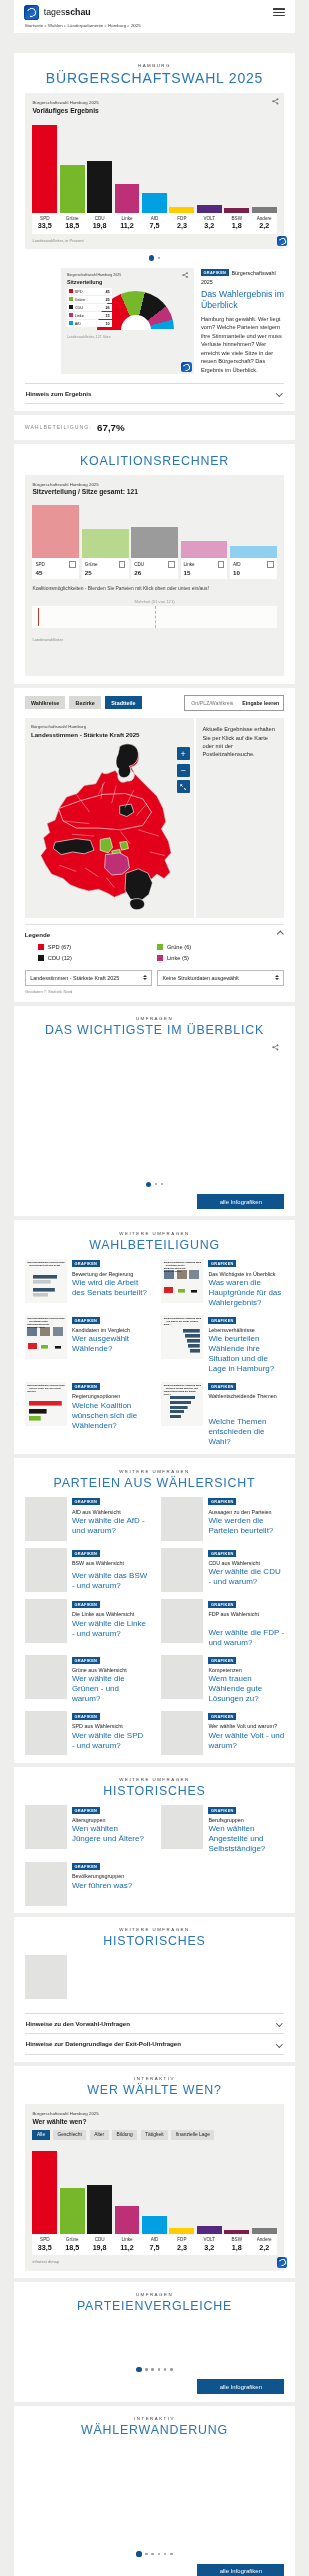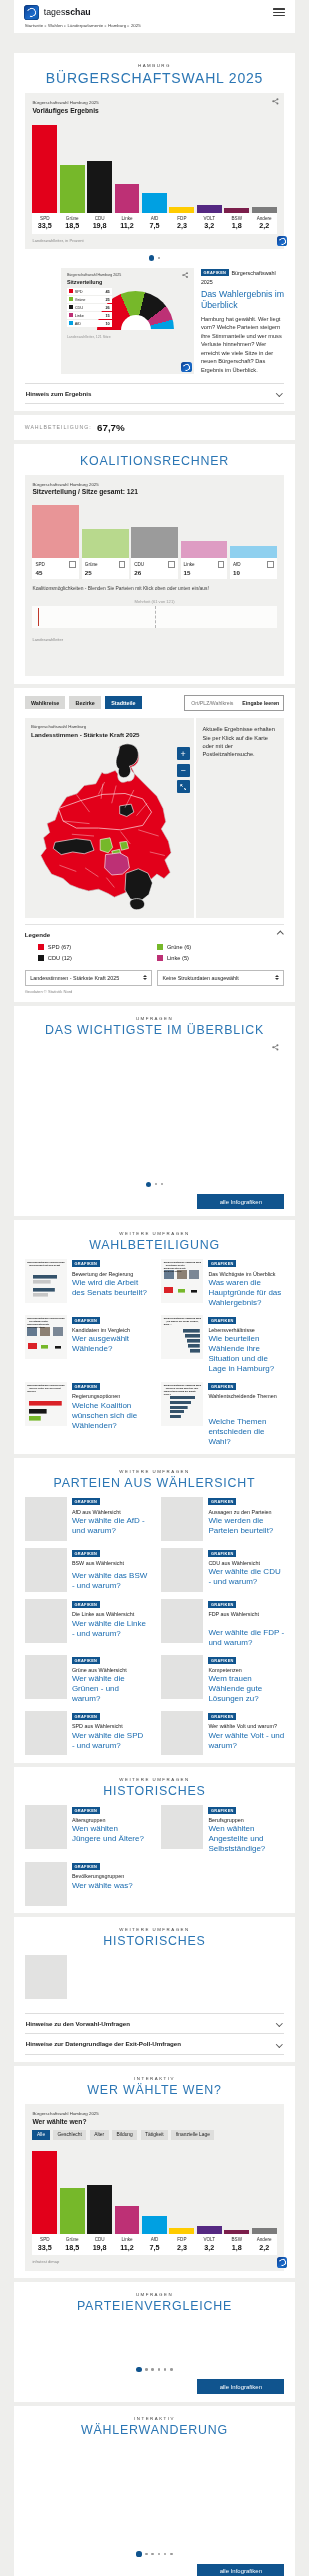--- a/index.html
+++ b/index.html
@@ -727,21 +727,21 @@
           <div class="t-kicker" style="margin:2.6px 0 0 0;display:block;">Berufsgruppen</div>
           <a class="t-head" style="font-size:8px;margin-top:1.5px;">Wen wählten Angestellte und Selbstständige?</a>
         </div>
       </div>
 
       <div class="teaser">
         <div class="thumb"></div>
         <div>
           <span class="badge">GRAFIKEN</span>
           <div class="t-kicker" style="margin:2.6px 0 0 0;display:block;">Bevölkerungsgruppen</div>
-          <a class="t-head" style="font-size:8px;margin-top:1.5px;">Wer wählte was?</a>
+          <a class="t-head" style="font-size:8px;margin-top:1.5px;">Wer führen was?</a>
         </div>
       </div>
       </div>
   </div>
 
   <div class="card sect">
     <div class="sec-head">
       <div class="kicker">WEITERE UMFRAGEN</div>
       <div class="sec-title">HISTORISCHES</div>
     </div>

